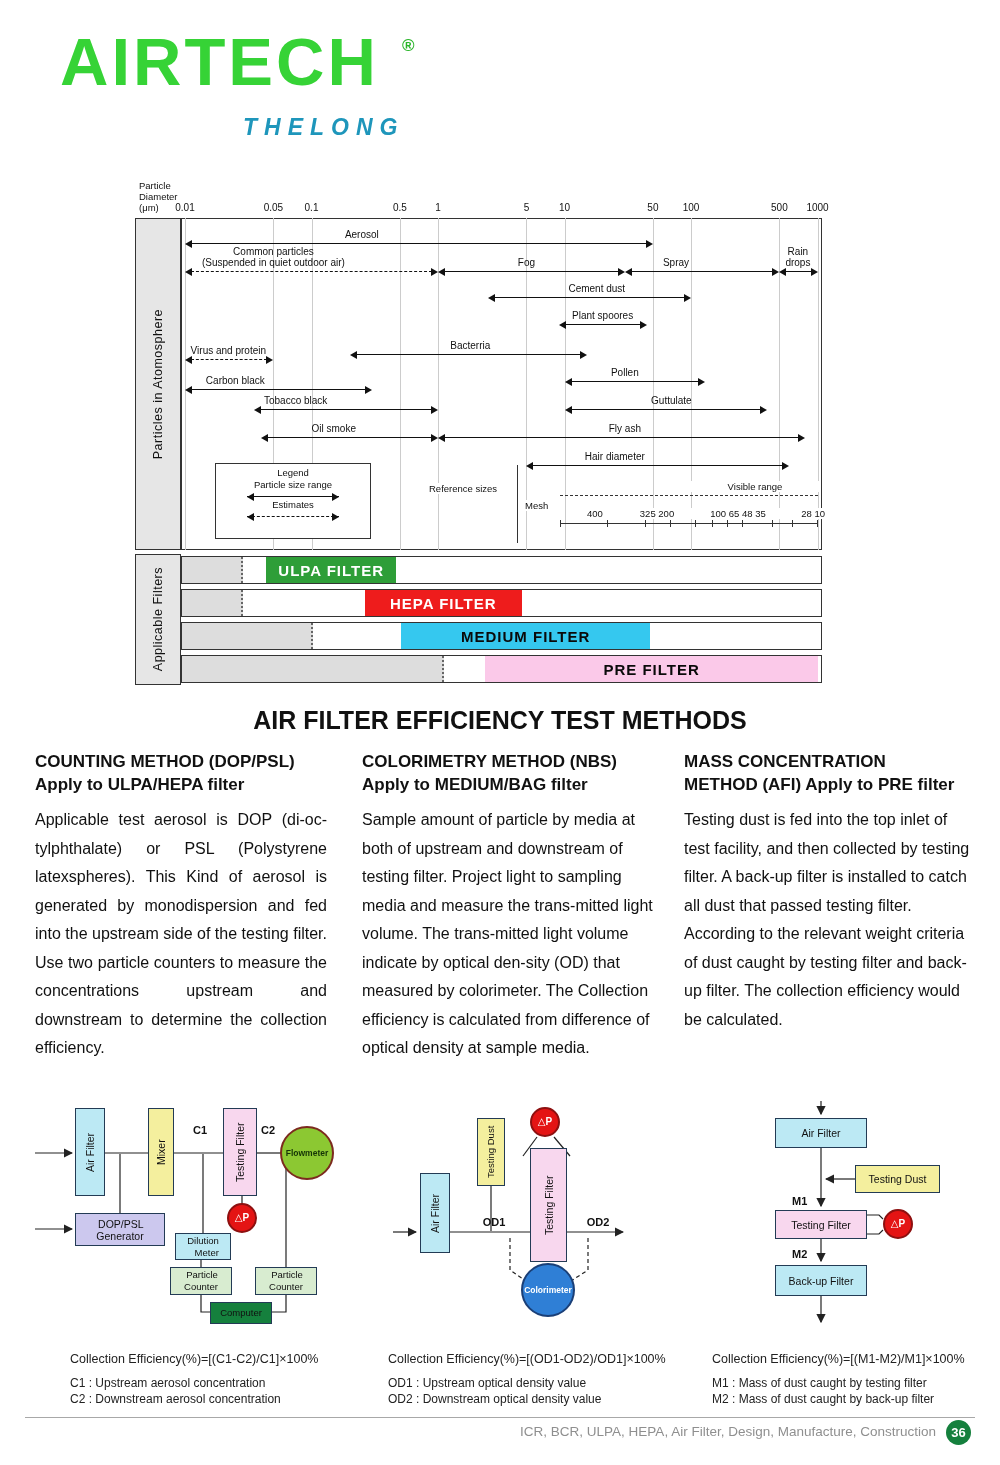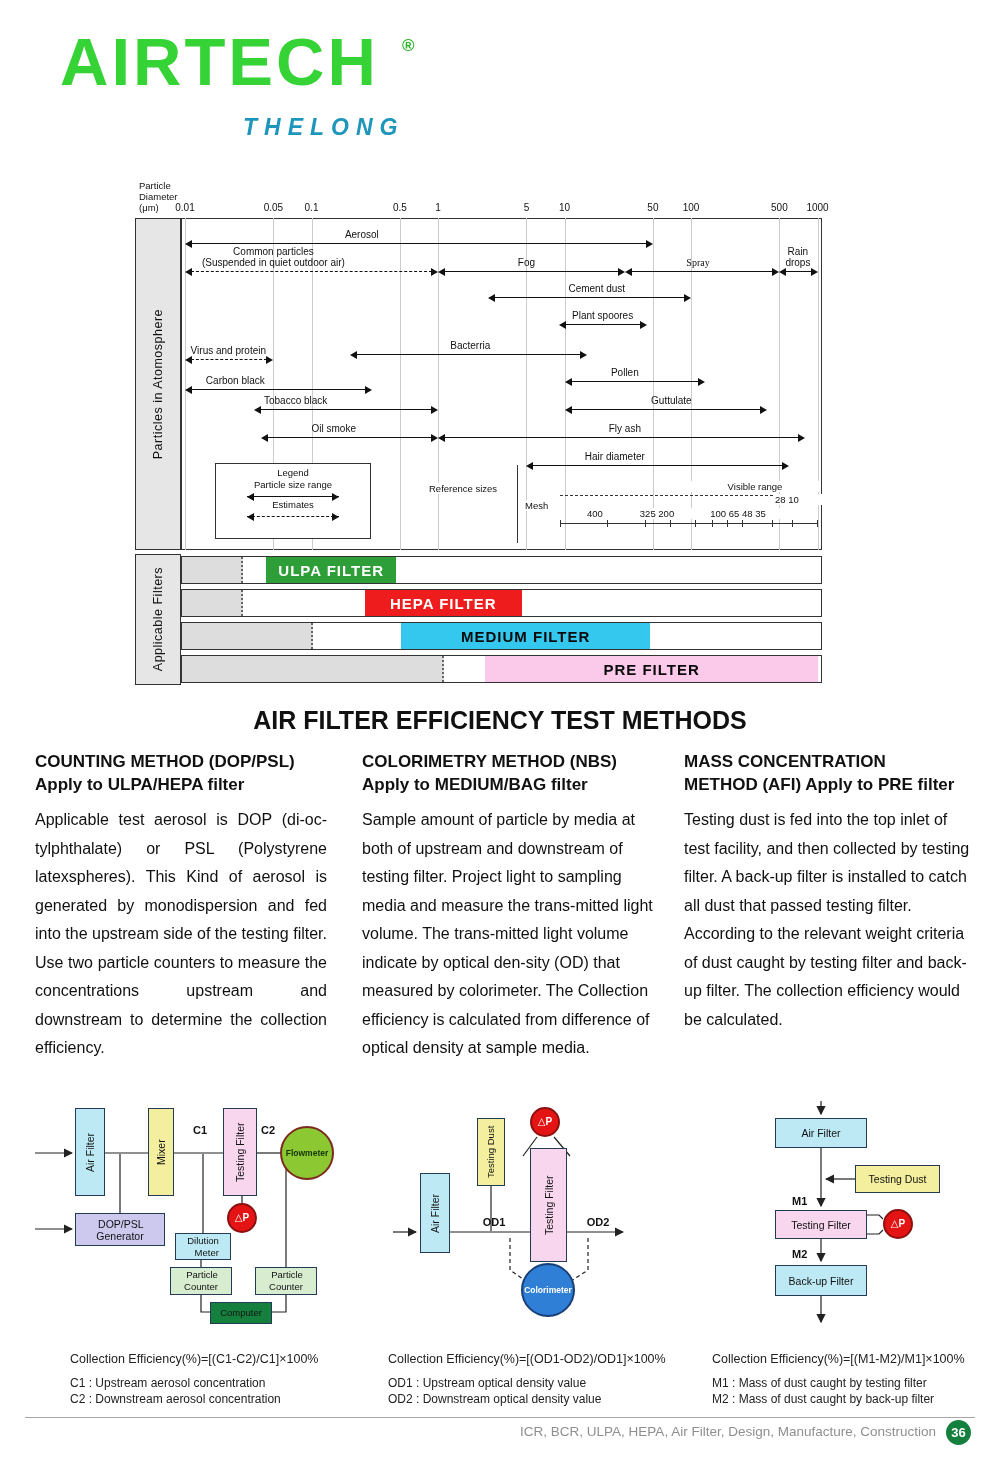--- a/index.html
+++ b/index.html
@@ -107,21 +107,21 @@
 
   <div class="ref-text" style="left:294px;top:305px">Reference sizes</div>
   <div class="refline" style="left:382px;top:287px;width:1px;height:78px;background:#333"></div>
   <div class="ref-text" style="left:390px;top:322px">Mesh</div>
   <div class="ref-text" style="left:555px;top:303px;width:130px;text-align:center">Visible range</div>
   <div class="refline" style="left:425px;top:317px;width:258px;border-top:1px dashed #333"></div>
   <div class="refline" style="left:425px;top:345px;width:258px;border-top:1px solid #333"></div>
   <div class="ref-text" style="left:452px;top:330px;width:40px;text-align:left">400</div>
   <div class="ref-text" style="left:490px;top:330px;width:64px;text-align:center">325 200</div>
   <div class="ref-text" style="left:550px;top:330px;width:106px;text-align:center">100 65 48 35</div>
-  <div class="ref-text" style="left:640px;top:316px;width:50px;text-align:left">28 10</div>
+  <div class="ref-text" style="left:640px;top:330px;width:50px;text-align:right">28 10</div>
 <div class="gridline" style="left: 50px; top: 40px; height: 332px;"></div>
     <div class="tick-label" style="left: 28px; top: 24px; width: 44px;">0.01</div>
     <div class="gridline" style="left: 138.42px; top: 40px; height: 332px;"></div>
     <div class="tick-label" style="left: 116.42px; top: 24px; width: 44px;">0.05</div>
     <div class="gridline" style="left: 176.5px; top: 40px; height: 332px;"></div>
     <div class="tick-label" style="left: 154.5px; top: 24px; width: 44px;">0.1</div>
     <div class="gridline" style="left: 264.92px; top: 40px; height: 332px;"></div>
     <div class="tick-label" style="left: 242.92px; top: 24px; width: 44px;">0.5</div>
     <div class="gridline" style="left: 303px; top: 40px; height: 332px;"></div>
     <div class="tick-label" style="left: 281px; top: 24px; width: 44px;">1</div>
@@ -146,21 +146,21 @@
     <div class="ah right" style="left: 296px; top: 90px;"></div>
     <div class="rlabel" style="left: 58.4197px; top: 68px;">Common particles
 (Suspended in quiet outdoor air)</div>
     <div class="rline" style="left: 309px; top: 93px; width: 174.856px;"></div>
     <div class="ah left" style="left: 303px; top: 90px;"></div>
     <div class="ah right" style="left: 482.856px; top: 90px;"></div>
     <div class="rlabel" style="left: 311.42px; top: 79px;">Fog</div>
     <div class="rline" style="left: 495.856px; top: 93px; width: 142.564px;"></div>
     <div class="ah left" style="left: 489.856px; top: 90px;"></div>
     <div class="ah right" style="left: 637.42px; top: 90px;"></div>
-    <div class="rlabel" style="left: 483px; top: 79px; font-family: Liberation Serif, serif;">Spray</div>
+    <div class="rlabel" style="left: 461px; top: 79px;">Spray</div>
     <div class="rline" style="left: 650.42px; top: 93px; width: 26.0803px;"></div>
     <div class="ah left" style="left: 644.42px; top: 90px;"></div>
     <div class="ah right" style="left: 675.5px; top: 90px;"></div>
     <div class="rlabel" style="left: 582.905px; top: 68px;">Rain
 drops</div>
     <div class="rline" style="left: 359.339px; top: 119px; width: 190.661px;"></div>
     <div class="ah left" style="left: 353.339px; top: 116px;"></div>
     <div class="ah right" style="left: 549px; top: 116px;"></div>
     <div class="rlabel" style="left: 381.792px; top: 105px;">Cement dust</div>
     <div class="rline" style="left: 429.712px; top: 146px; width: 76.4197px;"></div>

